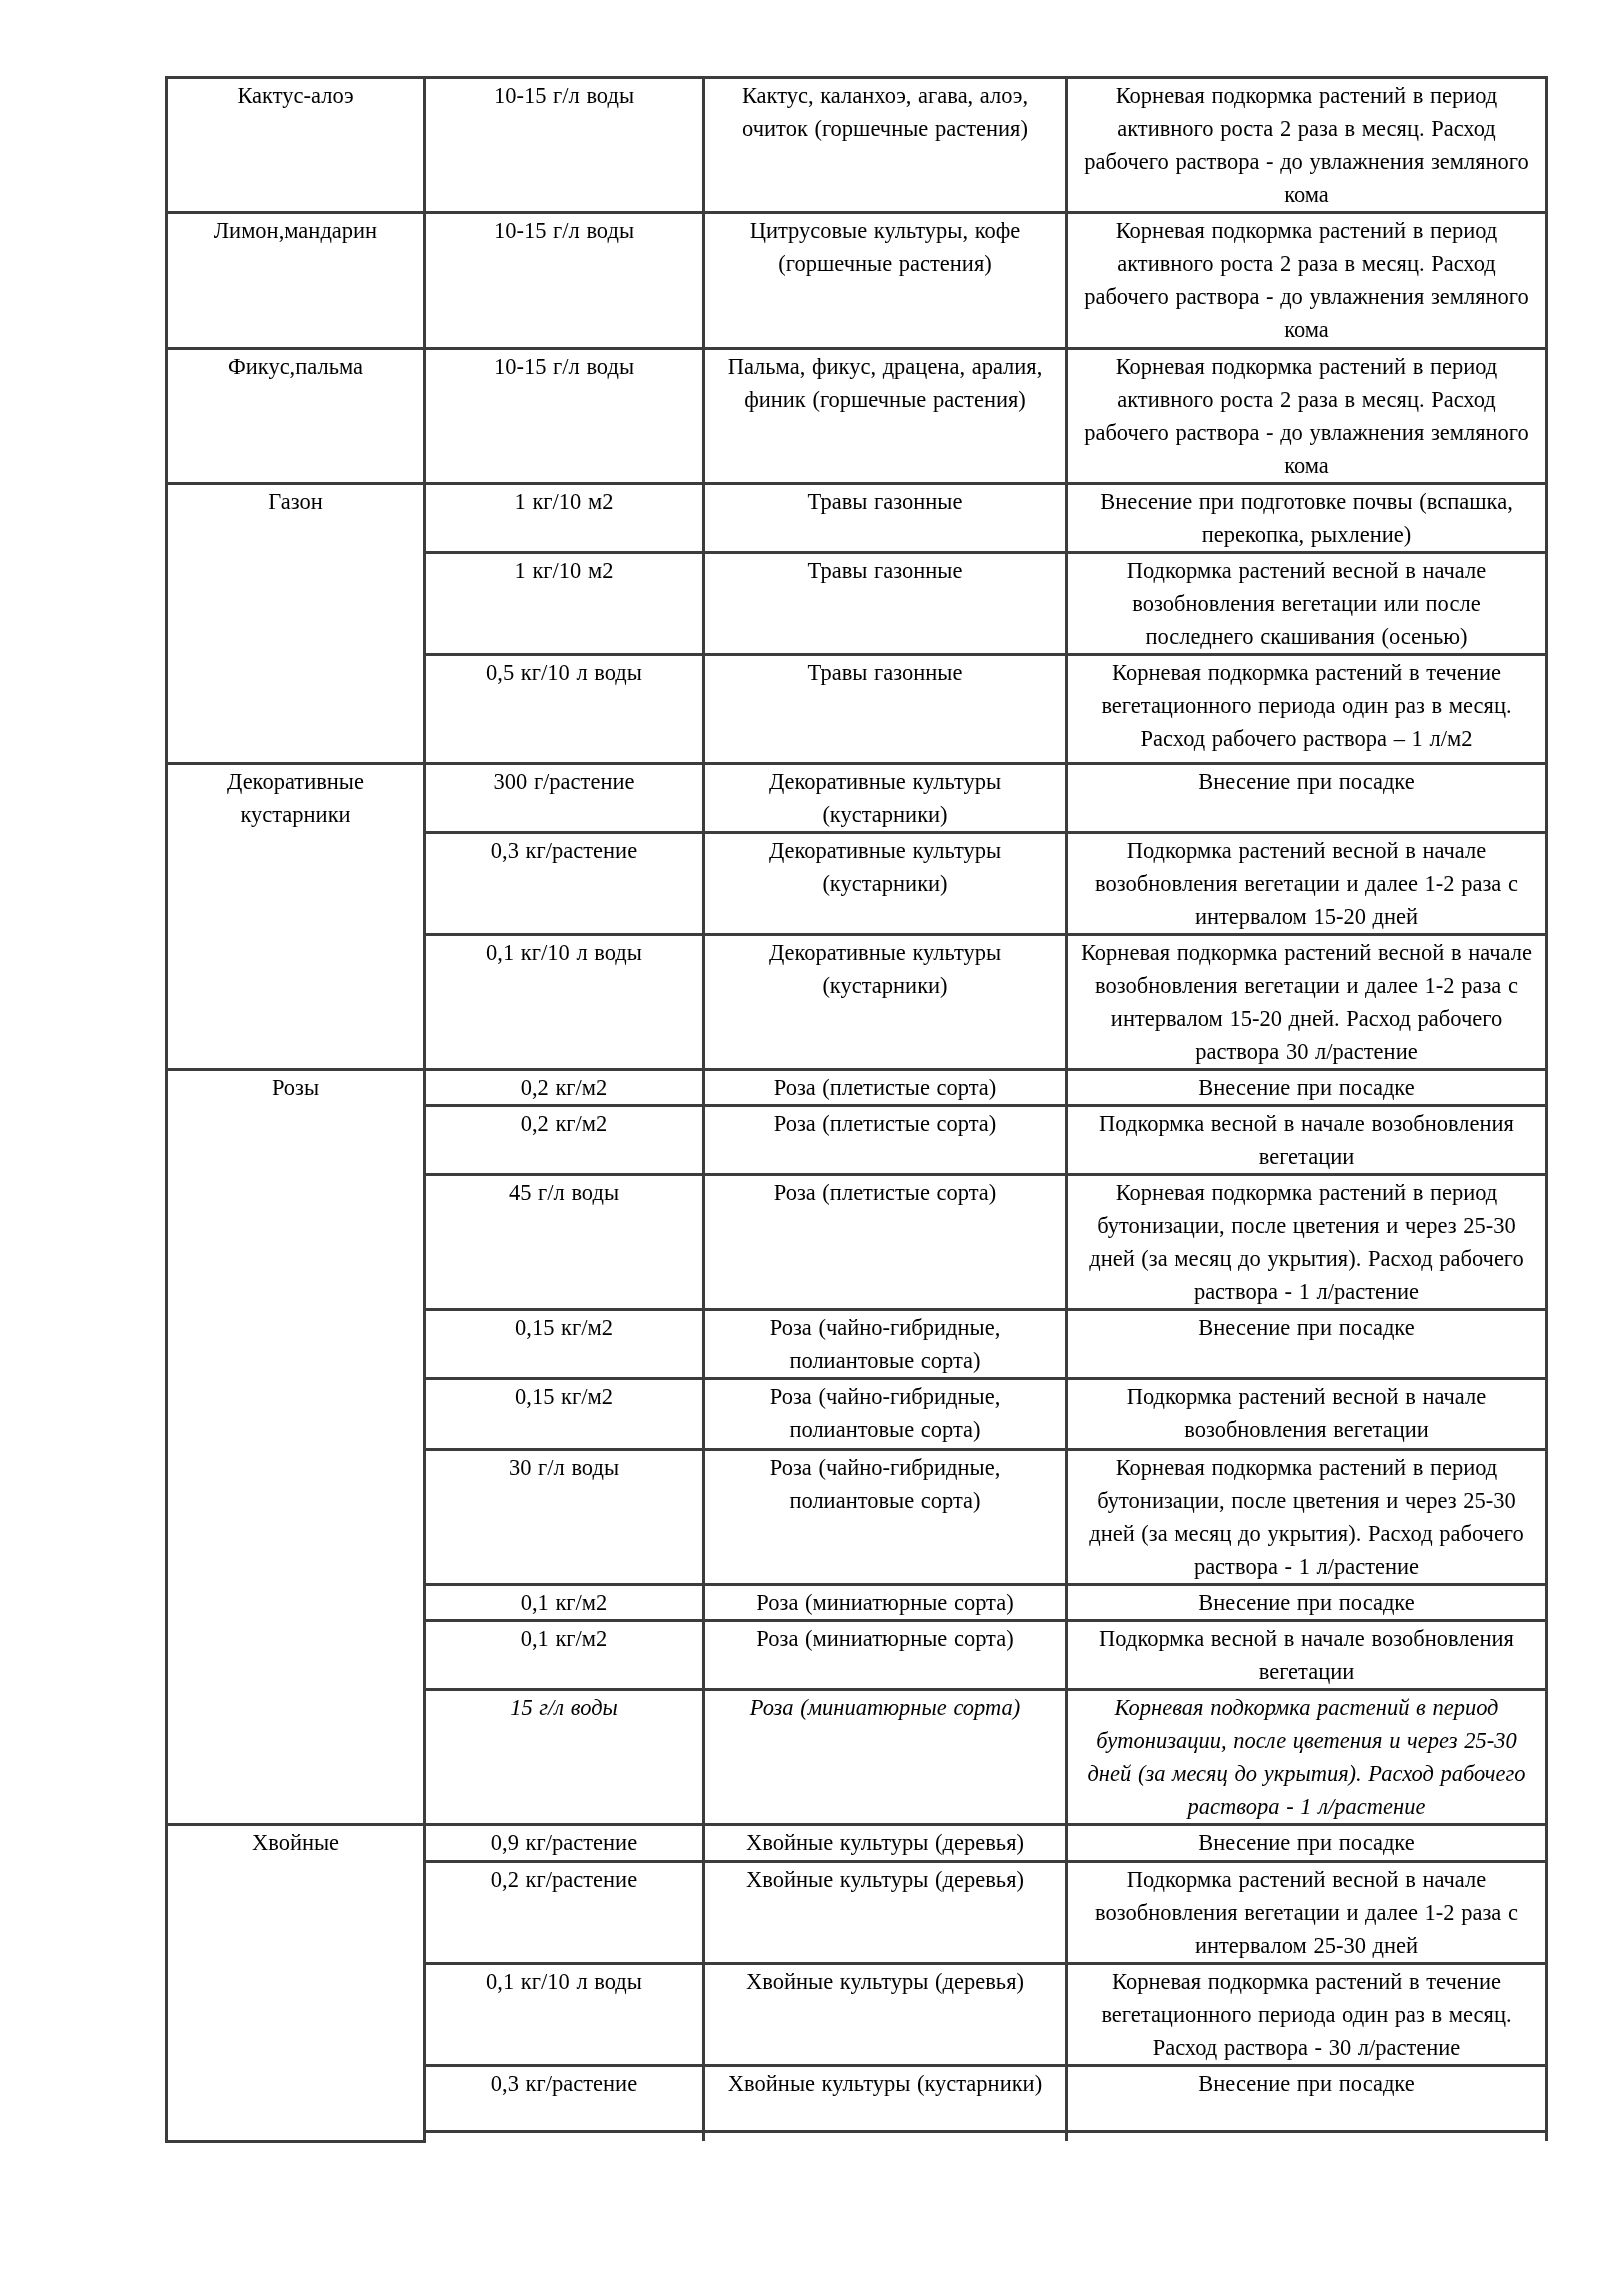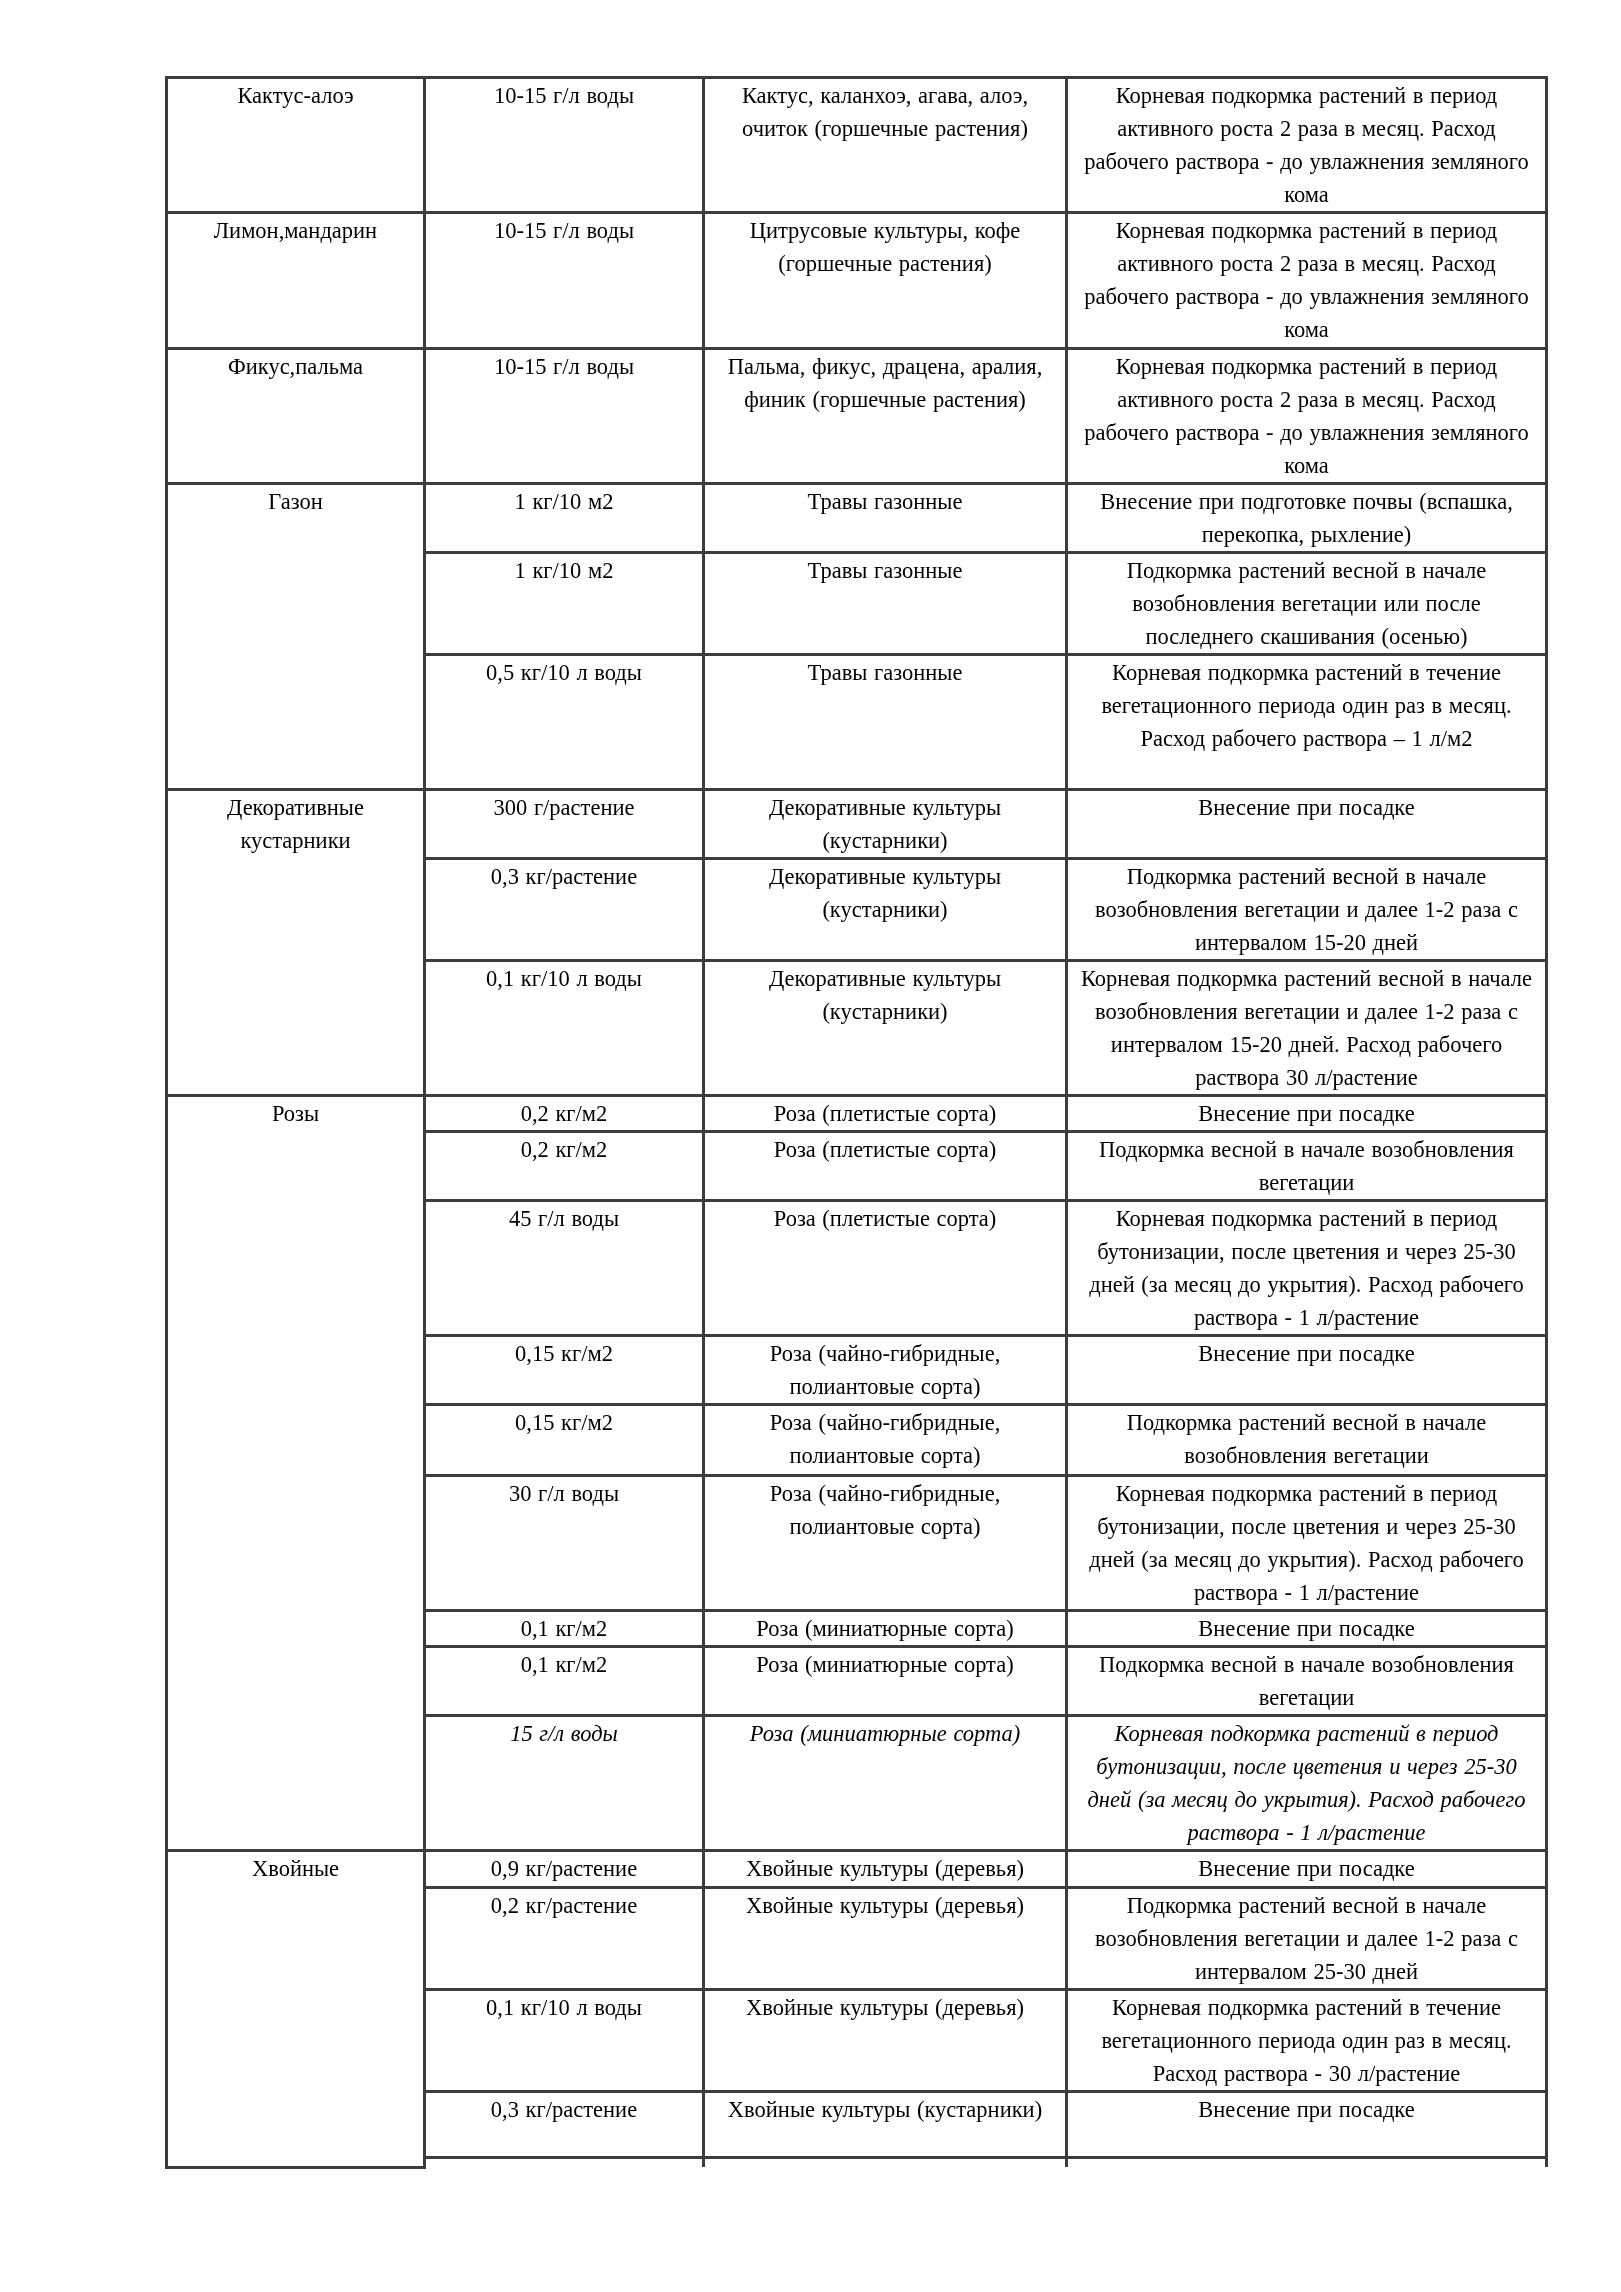--- a/index.html
+++ b/index.html
@@ -77,21 +77,21 @@
             <td rowspan="3" class="col-plant">Газон</td>
             <td class="col-dose">1 кг/10 м2</td>
             <td class="col-culture">Травы газонные</td>
             <td class="col-application">Внесение при подготовке почвы (вспашка, перекопка, рыхление)</td>
           </tr>
           <tr style="height: 102px;">
             <td class="col-dose">1 кг/10 м2</td>
             <td class="col-culture">Травы газонные</td>
             <td class="col-application">Подкормка растений весной в начале возобновления вегетации или после последнего скашивания (осенью)</td>
           </tr>
-          <tr style="height: 135px;">
+          <tr style="height: 109px;">
             <td class="col-dose">0,5 кг/10 л воды</td>
             <td class="col-culture">Травы газонные</td>
             <td class="col-application">Корневая подкормка растений в течение вегетационного периода один раз в месяц. Расход рабочего раствора – 1 л/м2</td>
           </tr>
           <tr style="height: 69px;">
             <td rowspan="3" class="col-plant">Декоративные кустарники</td>
             <td class="col-dose">300 г/растение</td>
             <td class="col-culture">Декоративные культуры (кустарники)</td>
             <td class="col-application">Внесение при посадке</td>
           </tr>

